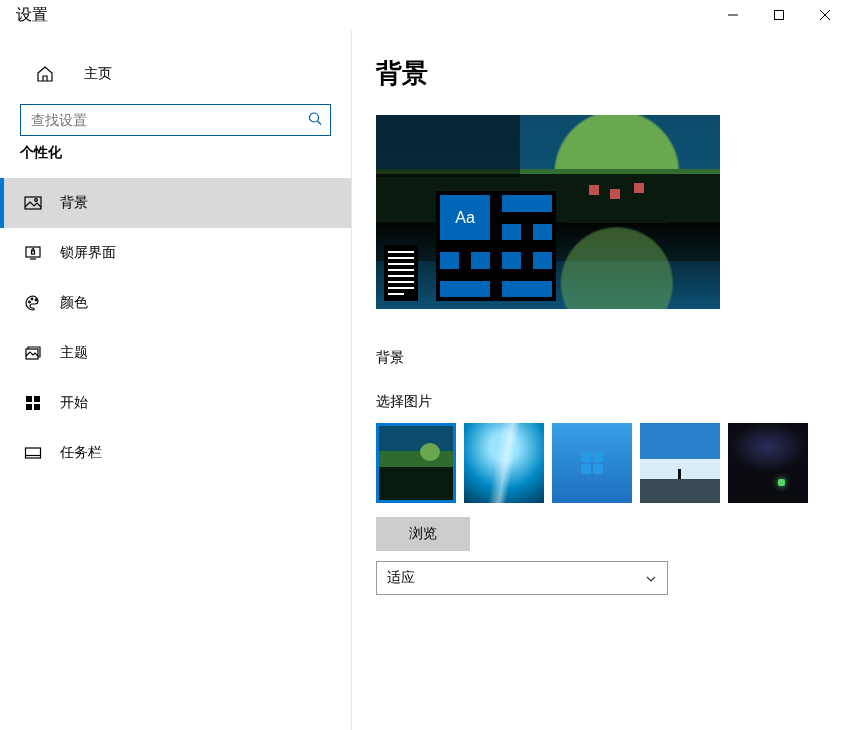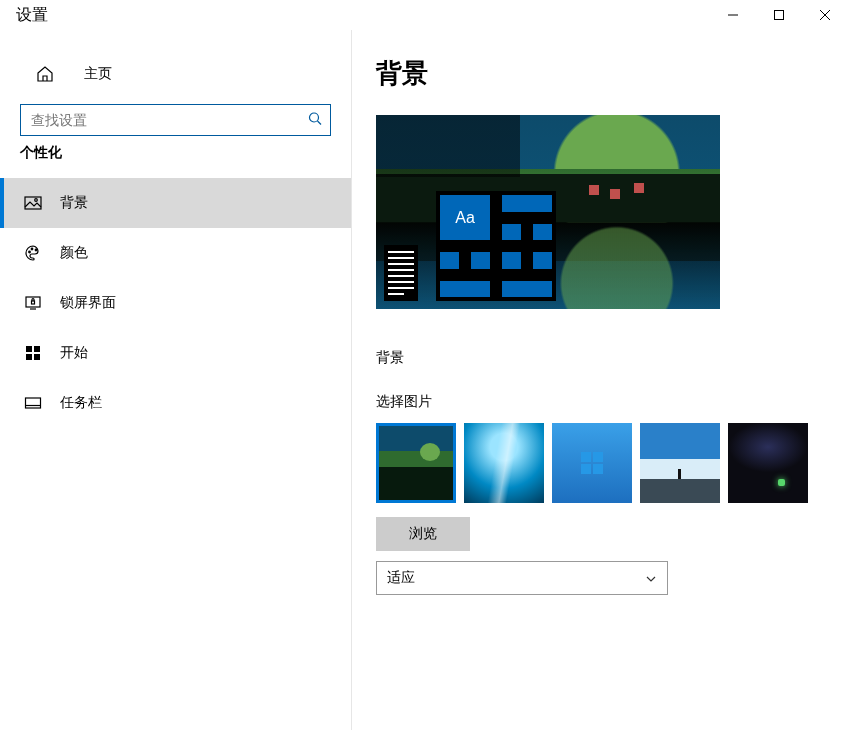--- a/index.html
+++ b/index.html
@@ -181,38 +181,48 @@
               <rect x="1" y="3" width="16" height="12"></rect>
               <polyline points="1,13 6,8 10,12 13,9 17,13"></polyline>
               <circle cx="12" cy="6" r="1.3"></circle>
             </svg>
           </span>
           <span class="label">背景</span>
         </li>
         <li class="nav-item">
           <span class="icon">
             <svg width="18" height="18" viewBox="0 0 18 18" fill="none" stroke="currentColor" stroke-width="1.2">
+              <rect x="2" y="3" width="14" height="10"></rect>
+              <line x1="6" y1="15" x2="12" y2="15"></line>
+              <rect x="7.5" y="7" width="3" height="3"></rect>
+              <path d="M8 7V5.5a1 1 0 0 1 2 0V7"></path>
+            </svg>
+          </span>
+          <span class="label">锁屏界面</span>
+        </li>
+        <li class="nav-item">
+          <span class="icon">
+            <svg width="18" height="18" viewBox="0 0 18 18" fill="none" stroke="currentColor" stroke-width="1.2">
               <path d="M9 2a7 7 0 1 0 0 14c1.5 0 1.5-2 0-2h-1a2 2 0 1 1 0-4h3a3 3 0 0 0 3-3 6 6 0 0 0-5-5z"></path>
               <circle cx="5.5" cy="8" r="0.8" fill="currentColor"></circle>
               <circle cx="8" cy="5" r="0.8" fill="currentColor"></circle>
               <circle cx="12" cy="6" r="0.8" fill="currentColor"></circle>
             </svg>
           </span>
           <span class="label">颜色</span>
         </li>
         <li class="nav-item">
           <span class="icon">
             <svg width="18" height="18" viewBox="0 0 18 18" fill="none" stroke="currentColor" stroke-width="1.2">
-              <rect x="2" y="3" width="14" height="10"></rect>
-              <line x1="6" y1="15" x2="12" y2="15"></line>
-              <rect x="7.5" y="7" width="3" height="3"></rect>
-              <path d="M8 7V5.5a1 1 0 0 1 2 0V7"></path>
-            </svg>
-          </span>
-          <span class="label">锁屏界面</span>
+              <rect x="2" y="5" width="12" height="10"></rect>
+              <path d="M4 5V3h12v10h-2"></path>
+              <path d="M2 12l4-4 3 3 2-2 3 3"></path>
+            </svg>
+          </span>
+          <span class="label">主题</span>
         </li>
         <li class="nav-item">
           <span class="icon">
             <svg width="18" height="18" viewBox="0 0 18 18" fill="currentColor">
               <rect x="2" y="2" width="6" height="6"></rect>
               <rect x="10" y="2" width="6" height="6"></rect>
               <rect x="2" y="10" width="6" height="6"></rect>
               <rect x="10" y="10" width="6" height="6"></rect>
             </svg>
           </span>

